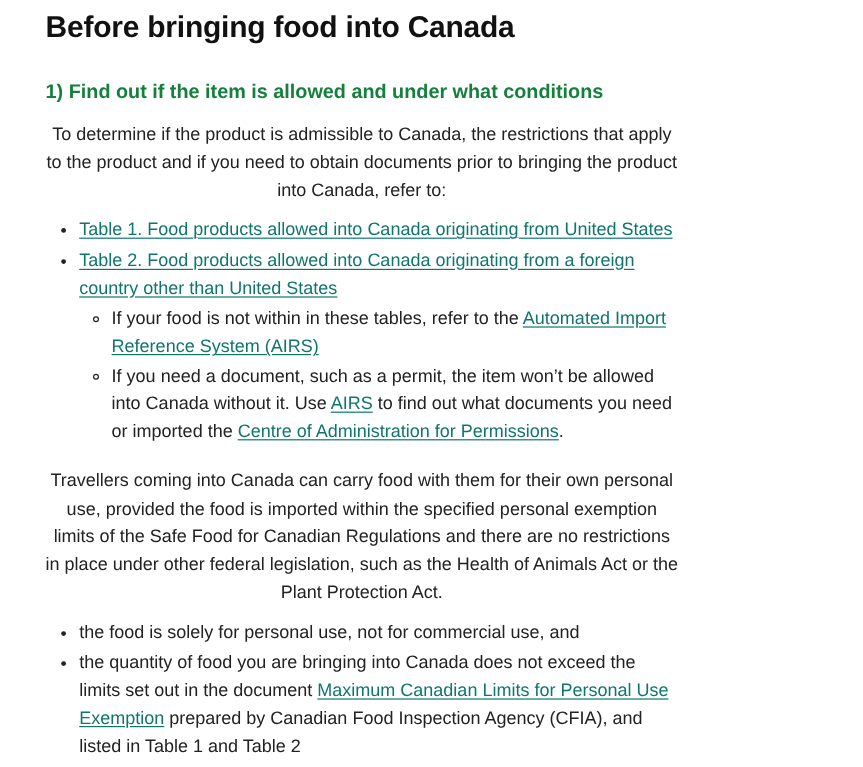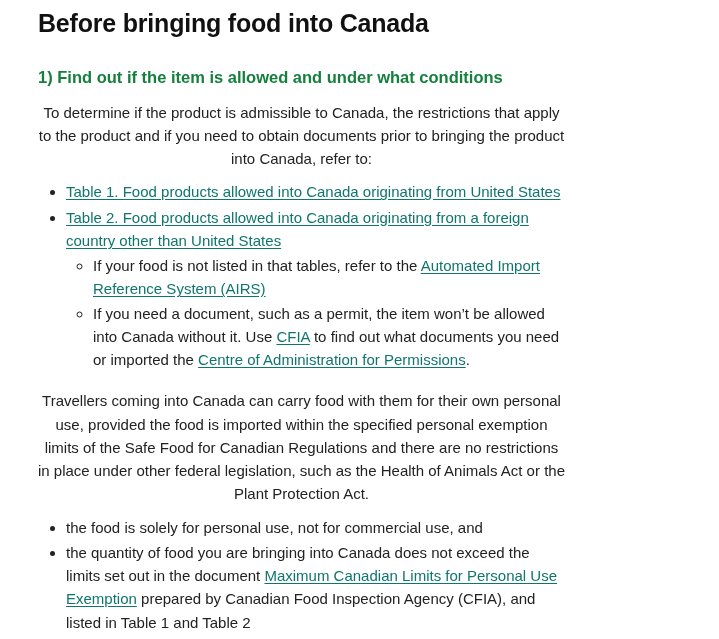--- a/index.html
+++ b/index.html
@@ -83,22 +83,22 @@
 
   <p class="body-text">To determine if the product is admissible to Canada, the restrictions that apply to the product and if you need to obtain documents prior to bringing the product into Canada, refer to:</p>
 
   <ul class="bullets">
     <li>
       <a class="link" href="#">Table 1. Food products allowed into Canada originating from United States</a>
     </li>
     <li>
       <a class="link" href="#">Table 2. Food products allowed into Canada originating from a foreign country other than United States</a>
       <ul class="sub-bullets">
-        <li><span>If your food is not listed in that tables, refer to the </span><a class="link" href="#">Automated Import Reference System (AIRS)</a><span></span></li>
-        <li><span>If you need a document, such as a permit, the item won’t be allowed into Canada without it. Use </span><a class="link" href="#">CFIA</a><span> to find out what documents you need or imported the </span><a class="link" href="#">Centre of Administration for Permissions</a><span>.</span></li>
+        <li><span>If your food is not within in these tables, refer to the </span><a class="link" href="#">Automated Import Reference System (AIRS)</a><span></span></li>
+        <li><span>If you need a document, such as a permit, the item won’t be allowed into Canada without it. Use </span><a class="link" href="#">AIRS</a><span> to find out what documents you need or imported the </span><a class="link" href="#">Centre of Administration for Permissions</a><span>.</span></li>
       </ul>
     </li>
   </ul>
 
   <p class="body-text" style="margin-top:18px">Travellers coming into Canada can carry food with them for their own personal use, provided the food is imported within the specified personal exemption limits of the Safe Food for Canadian Regulations and there are no restrictions in place under other federal legislation, such as the Health of Animals Act or the Plant Protection Act.</p>
 
 
   <ul class="bullets">
     <li>the food is solely for personal use, not for commercial use, and</li>
     <li><span>the quantity of food you are bringing into Canada does not exceed the limits set out in the document </span><a class="link" href="#">Maximum Canadian Limits for Personal Use Exemption</a><span> prepared by Canadian Food Inspection Agency (CFIA), and listed in Table 1 and Table 2</span></li>

